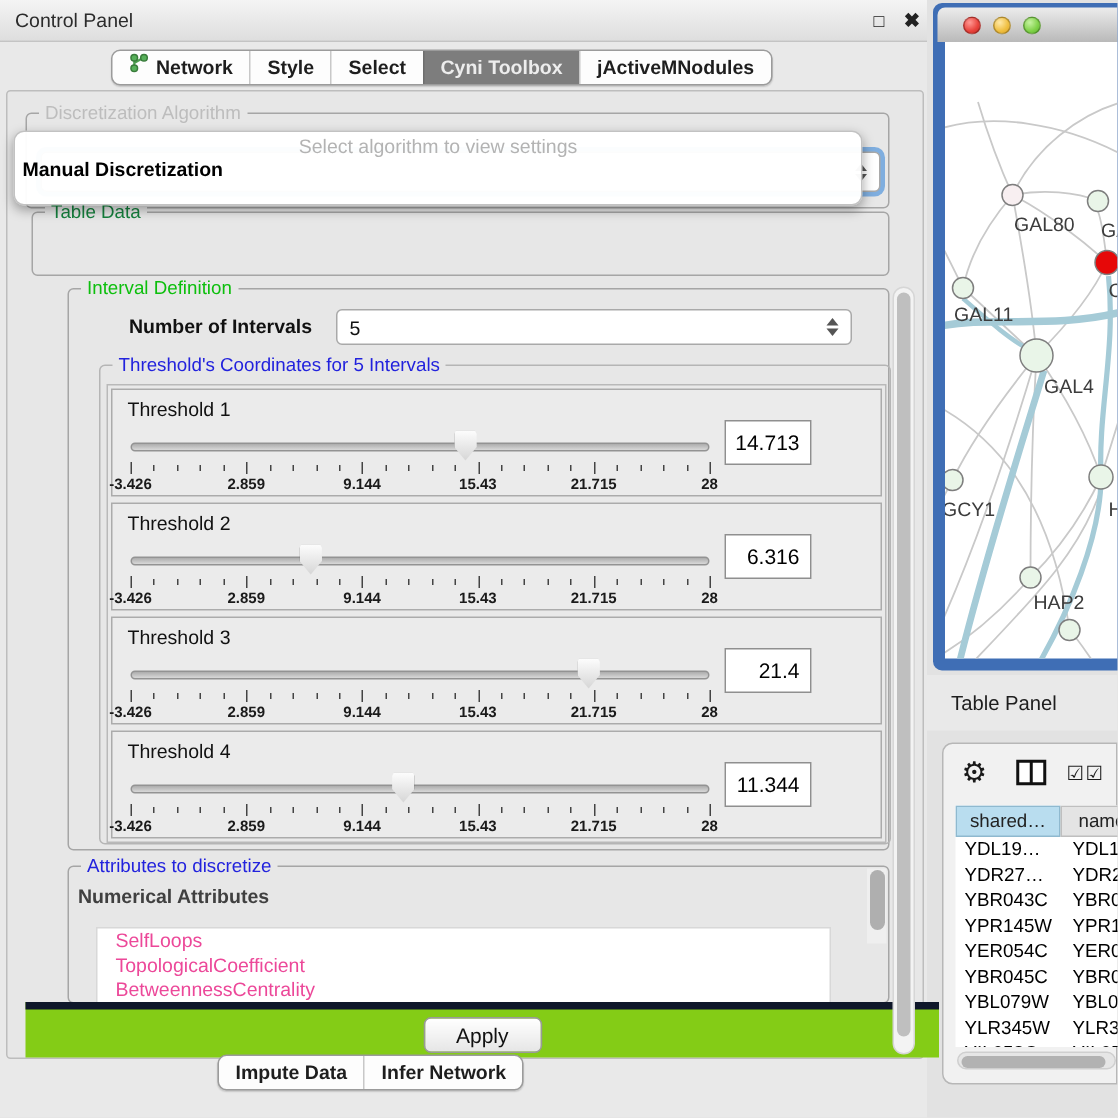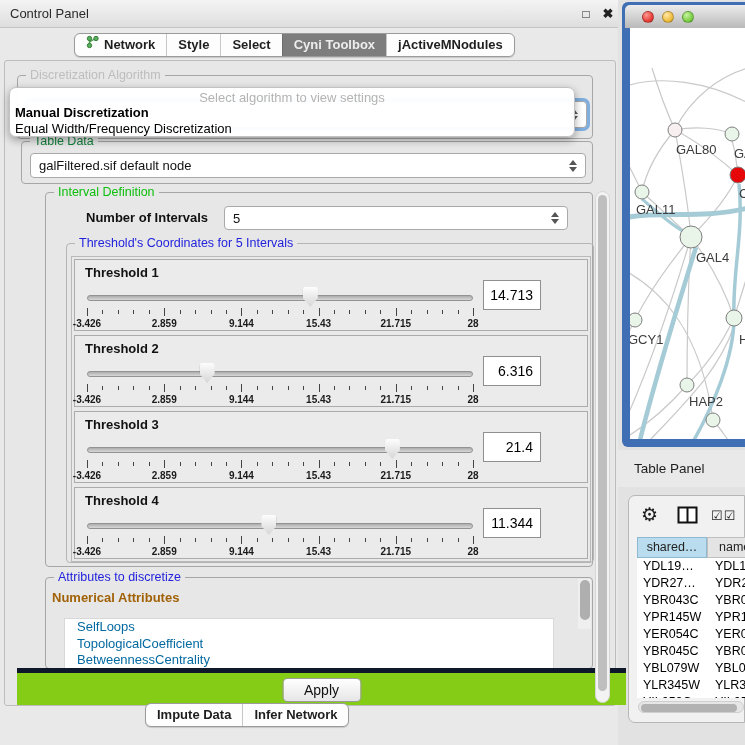--- a/index.html
+++ b/index.html
@@ -54,42 +54,42 @@
       box-shadow:0 3px 8px rgba(0,0,0,0.35); z-index:30; font-size:13px; }
   #popup-hint { position:absolute; top:2px; left:0; width:100%; text-align:center; color:#B3B3B3; }
   .popup-opt { position:absolute; left:5px; white-space:nowrap; color:#000; }
   .popup-opt.bold { font-weight:bold; }
 
   
   #thr-container { position:absolute; left:4px; top:12px; width:520px; height:306px;
       border:1px solid #B9B9B9; background:#E9E9E9; }
   .t-row { position:absolute; left:2px; width:514px; height:72px;
       border:1px solid #ABABAB; background:#EBEBEB; }
-  .t-label { position:absolute; left:10px; top:5px; font-size:13px; font-weight:bold; color:#111;text-align:center; }
+  .t-label { position:absolute; left:10px; top:5px; font-size:13px; font-weight:normal; color:#111;text-align:center; }
   .t-slider { position:absolute; left:12px; top:26px; width:386px; height:44px; }
   .t-track { position:absolute; left:0; top:9px; width:100%; height:6px;
       background:linear-gradient(#ADADAD,#D8D8D8); border:1px solid #939393; border-radius:3px; }
   .t-handle { position:absolute; top:1px; width:15px; height:20px; margin-left:-7px;
       background:linear-gradient(#FDFDFD,#D6D6D6);
       clip-path:polygon(8% 0,92% 0,100% 12%,100% 55%,50% 100%,0 55%,0 12%);
       filter:drop-shadow(0 0 1px #6F6F6F); }
   .t-ticks { position:absolute; left:0; top:22px; width:100%; height:9px; }
   .t-tick { position:absolute; top:2px; width:1px; height:4px; background:#444; }
   .t-tick.major { top:0; height:8px; }
   .t-ticklabels { position:absolute; left:0; top:32px; width:100%; height:12px;
       font-size:10px; font-weight:bold; color:#1A1A1A; }
   .t-ticklabel { position:absolute; transform:translateX(-50%); white-space:nowrap; }
   .t-value { position:absolute; left:408px; top:20px; width:58px; height:30px; background:#FFF;
       border:1px solid #8F8F8F; font-size:14px; color:#000; text-align:right;
       line-height:28px; padding-right:7px; }
 
   
   #attr-list { position:absolute; left:18px; top:40px; width:490px; height:52px;
       background:#FFF; overflow:hidden; border:1px solid #D8D8D8; }
-  .attr-item { font-size:13px; line-height:16.5px; padding-left:12px; color:#0369a1; white-space:nowrap; }
+  .attr-item { font-size:13px; line-height:16.5px; padding-left:12px; color:#ec4899; white-space:nowrap; }
   #attr-scroll { position:absolute; right:1px; top:1px; width:13px; height:50px; background:#EFEFEF; }
   #attr-thumb { position:absolute; left:1.5px; top:1px; width:10px; height:40px;
       background:#AFAFAF; border-radius:5px; }
 
   #apply-strip { left:12px; top:607px; width:609px; height:37px; background:#84cc16;
       border-top:5px solid #0f172a; }
   #apply-btn { left:50%; transform:translateX(-50%); top:5px;
       background:linear-gradient(#FFFFFF,#E6E6E6); border:1px solid #9A9A9A; border-radius:5px;
       font-size:14px; color:#111; padding:3px 21px; }
 
@@ -180,32 +180,24 @@
     <div class="combo focused" style="left:22px; top:40px; width:560px; height:27px;">
       <span class="stepper">
           <i class="up"></i>
           <i class="dn"></i>
         </span>
     </div>
 
     <div class="abs" id="algo-popup">
       <div id="popup-hint">Select algorithm to view settings</div>
       <div class="popup-opt bold" style="top:17px;">Manual Discretization</div>
-      <div class="popup-opt" style="top:33px;">Equal Width/Frequency Discretization</div>
     </div>
 
     <div class="group" style="left:16px; top:80px; width:572px; height:43px;">
       <span class="group-label lab-dark">Table Data</span>
-      <div class="combo" style="left:8px; top:11px; width:556px; height:25px;">
-        <span>galFiltered.sif default node</span>
-        <span class="stepper">
-            <i class="up"></i>
-            <i class="dn"></i>
-          </span>
-      </div>
     </div>
 
     <div class="group" style="left:40px; top:131px; width:548px; height:375px;">
       <span class="group-label lab-green">Interval Definition</span>
 
       <span style="position:absolute; left:40px; top:17px; font-size:13px; font-weight:bold; color:#111;">Number of Intervals</span>
       <div class="combo" style="left:178px; top:13px; width:344px; height:24px;">
         <span>5</span>
         <span class="stepper">
             <i class="up"></i>
@@ -394,21 +386,21 @@
                 </div>
     </div>
     <div class="t-value">11.344</div>
   </div>
 </div>
       </div>
     </div>
 
     <div class="group" style="left:40px; top:516px; width:548px; height:92px;">
       <span class="group-label lab-blue">Attributes to discretize</span>
-      <span style="position:absolute; left:6px; top:12px; font-size:13px; font-weight:bold; color:#a16207;">Numerical Attributes</span>
+      <span style="position:absolute; left:6px; top:12px; font-size:13px; font-weight:bold; color:#404040;">Numerical Attributes</span>
       <div id="attr-list">
           <div class="attr-item">SelfLoops</div>
           <div class="attr-item">TopologicalCoefficient</div>
           <div class="attr-item">BetweennessCentrality</div>
         </div>
       <div id="attr-scroll">
           <div id="attr-thumb"></div>
         </div>
     </div>
 

